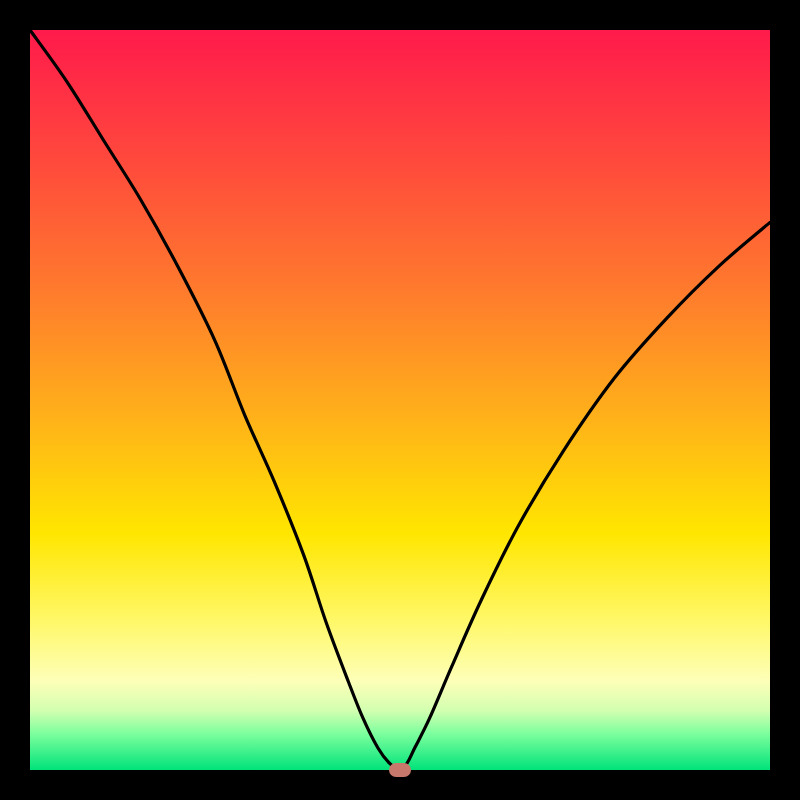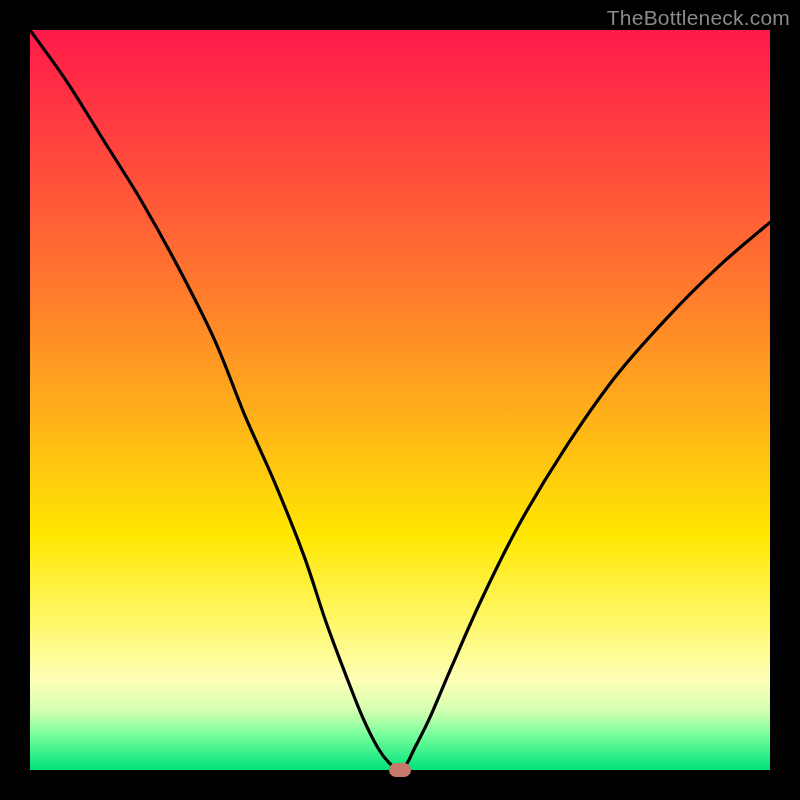--- a/index.html
+++ b/index.html
@@ -63,20 +63,19 @@
     font-size: 21px;
     font-weight: 500;
     letter-spacing: 0.2px;
     user-select: none;
   }
 </style>
 </head>
 <body>
 
 <div class="frame">
-  <div class="watermark">TheBottleneck.com</div>
   <div class="plot">
     <svg class="curve" viewBox="0 0 740 740" preserveAspectRatio="none">
       <path id="curve-path" d="M 0.00 0.00 C 6.17 8.63, 24.67 33.30, 37.00 51.80 C 49.33 70.30, 61.67 91.27, 74.00 111.00 C 86.33 130.73, 98.67 149.23, 111.00 170.20 C 123.33 191.17, 135.67 213.37, 148.00 236.80 C 160.33 260.23, 173.90 286.13, 185.00 310.80 C 196.10 335.47, 204.73 361.37, 214.60 384.80 C 224.47 408.23, 234.33 427.97, 244.20 451.40 C 254.07 474.83, 265.17 501.97, 273.80 525.40 C 282.43 548.83, 288.60 571.03, 296.00 592.00 C 303.40 612.97, 312.03 635.17, 318.20 651.20 C 324.37 667.23, 328.07 677.10, 333.00 688.20 C 337.93 699.30, 343.48 710.40, 347.80 717.80 C 352.12 725.20, 355.20 728.90, 358.90 732.60 C 362.60 736.30, 366.92 740.00, 370.00 740.00 C 373.08 740.00, 374.93 736.30, 377.40 732.60 C 379.87 728.90, 381.10 725.20, 384.80 717.80 C 388.50 710.40, 393.43 701.77, 399.60 688.20 C 405.77 674.63, 413.17 656.13, 421.80 636.40 C 430.43 616.67, 440.30 593.23, 451.40 569.80 C 462.50 546.37, 474.83 520.47, 488.40 495.80 C 501.97 471.13, 516.77 446.47, 532.80 421.80 C 548.83 397.13, 567.33 370.00, 584.60 347.80 C 601.87 325.60, 619.13 307.10, 636.40 288.60 C 653.67 270.10, 670.93 252.83, 688.20 236.80 C 705.47 220.77, 731.37 199.80, 740.00 192.40" fill="none" stroke="#000" stroke-width="3.2" stroke-linejoin="round" stroke-linecap="round"></path>
     </svg>
     <div id="marker" class="marker" style="left: 370px; top: 740px;"></div>
   </div>
 </div>
 
 </body></html>

